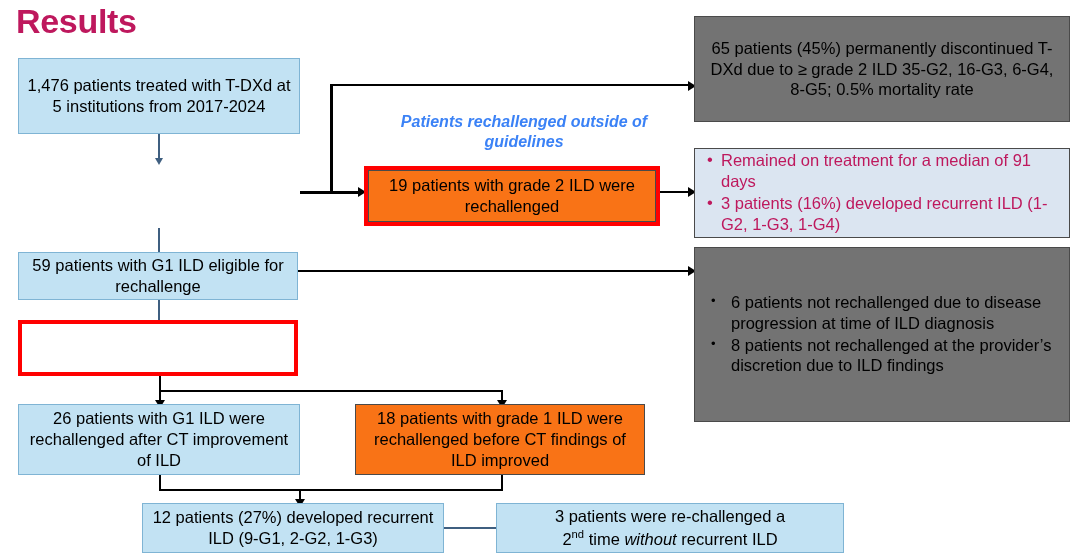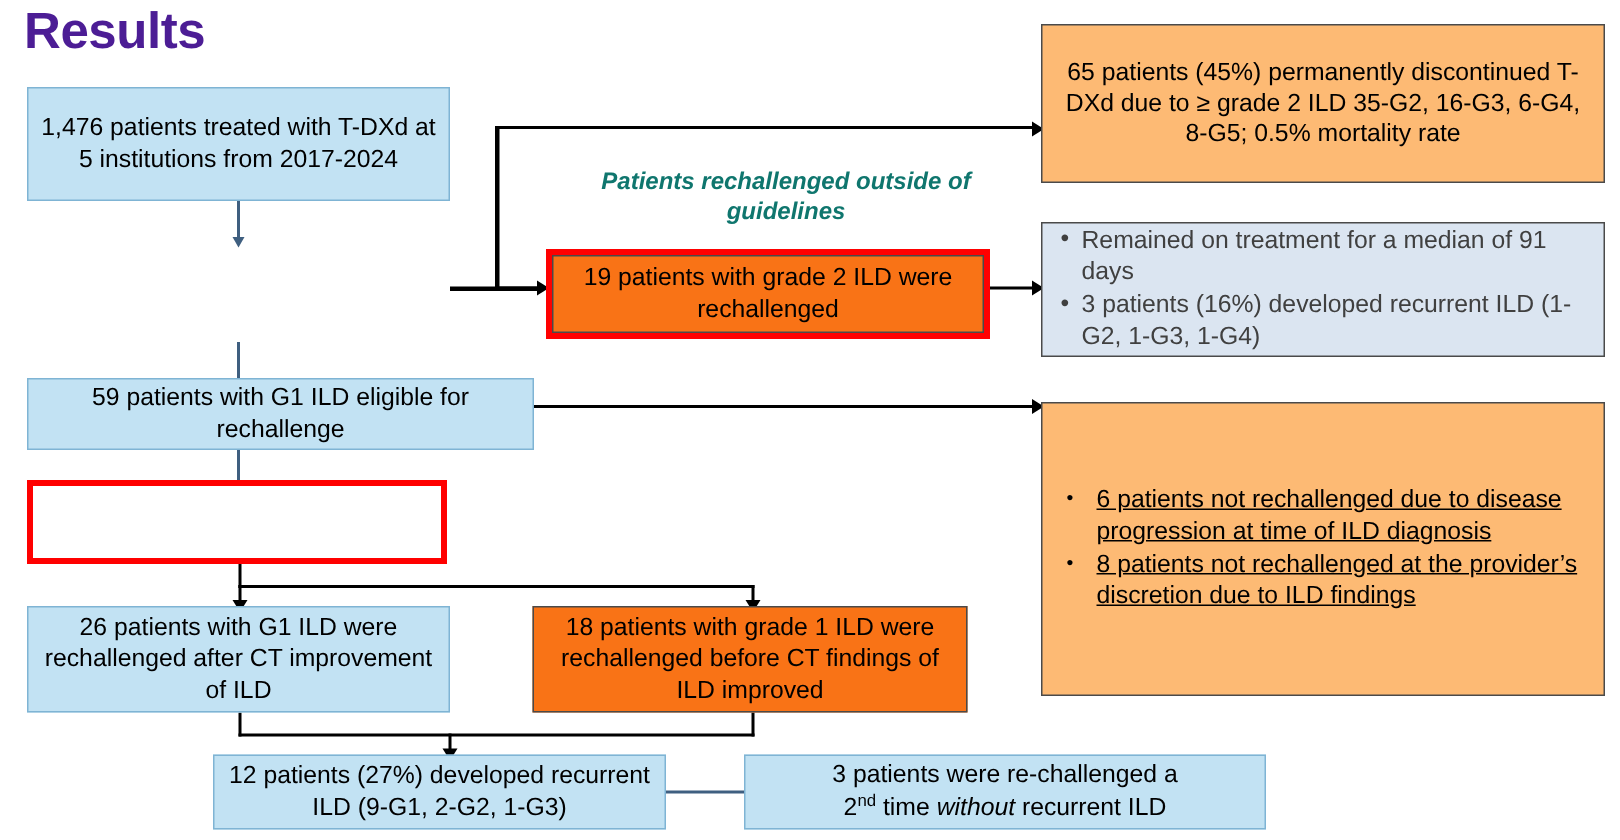--- a/index.html
+++ b/index.html
@@ -16,21 +16,21 @@
     height: 560px;
     background: #ffffff;
     overflow: hidden;
   }
   .title {
     position: absolute;
     left: 16px;
     top: 2px;
     font-size: 34px;
     font-weight: bold;
-    color: #4c1d95;
+    color: #be185d;
     letter-spacing: -0.3px;
   }
   .box {
     position: absolute;
     box-sizing: border-box;
     display: flex;
     align-items: center;
     justify-content: center;
     text-align: center;
     color: #000000;
@@ -41,27 +41,27 @@
   .box .txt { width: 100%; }
   .box-blue {
     background: #c2e2f3;
     border: 1px solid #7fb4d4;
   }
   .box-lav {
     background: #f97316;
     border: 1.5px solid #4a4a4a;
   }
   .box-gray {
-    background: #fdba74;
+    background: #737373;
     border: 1.5px solid #4a4a4a;
   }
   .box-bluedk {
     background: #dbe5f1;
     border: 1.5px solid #4a4a4a;
-    color: #404040;
+    color: #be185d;
   }
   .redring {
     position: absolute;
     box-sizing: border-box;
     border: 4px solid #ff0000;
     pointer-events: none;
   }
   .bullets {
     text-align: left;
     padding-left: 4px;
@@ -83,21 +83,21 @@
   .bullets-wide .li:before {
     left: 6px;
     font-size: 13px;
     top: 1px;
   }
   .caption {
     position: absolute;
     text-align: center;
     font-style: italic;
     font-weight: bold;
-    color: #0f766e;
+    color: #3b82f6;
     font-size: 16px;
     line-height: 1.22;
   }
   
   .ln {
     position: absolute;
     background: #000000;
   }
   .ln-thin { background: #3f5f80; }
   .arrow-d, .arrow-r {
@@ -172,21 +172,21 @@
   <div class="arrow-d" style="left:295px; top:499px;"></div>
 
   <div class="ln ln-thin" style="left:444px; top:527px; width:60px; height:2px;"></div>
   <div class="arrow-r arrow-r-thin" style="left:502px; top:523px;"></div>
 
   <div class="box box-blue" style="left:18px; top:58px; width:282px; height:76px;">
     <span class="txt">1,476 patients treated with T-DXd at 5 institutions from 2017-2024</span>
   </div>
 
 
-  <div class="box box-blue" style="left:18px; top:252px; width:338px; height:48px;">
+  <div class="box box-blue" style="left:18px; top:252px; width:280px; height:48px;">
     <span class="txt">59 patients with G1 ILD eligible for rechallenge</span>
   </div>
 
   <div class="redring" style="left:18px; top:320px; width:280px; height:56px;"></div>
 
   <div class="box box-blue" style="left:18px; top:404px; width:282px; height:71px;">
     <span class="txt">26 patients with G1 ILD were rechallenged after CT improvement of ILD</span>
   </div>
 
   <div class="box box-lav" style="left:355px; top:404px; width:290px; height:71px;">
@@ -215,20 +215,20 @@
     <span class="txt">65 patients (45%) permanently discontinued T-DXd due to ≥ grade 2 ILD 35-G2, 16-G3, 6-G4, 8-G5; 0.5% mortality rate</span>
   </div>
 
   <div class="box box-bluedk" style="left:694px; top:148px; width:376px; height:90px;">
     <div class="txt bullets">
       <div class="li">Remained on treatment for a median of 91 days</div>
       <div class="li">3 patients (16%) developed recurrent ILD (1-G2, 1-G3, 1-G4)</div>
     </div>
   </div>
 
-  <div class="box box-gray" style="left:694px; top:268px; width:376px; height:196px;text-decoration:underline;">
+  <div class="box box-gray" style="left:694px; top:247px; width:376px; height:175px;">
     <div class="txt bullets bullets-wide">
       <div class="li">6 patients not rechallenged due to disease progression at time of ILD diagnosis</div>
       <div class="li">8 patients not rechallenged at the provider’s discretion due to ILD findings</div>
     </div>
   </div>
 
 </div>
 
 </body></html>

